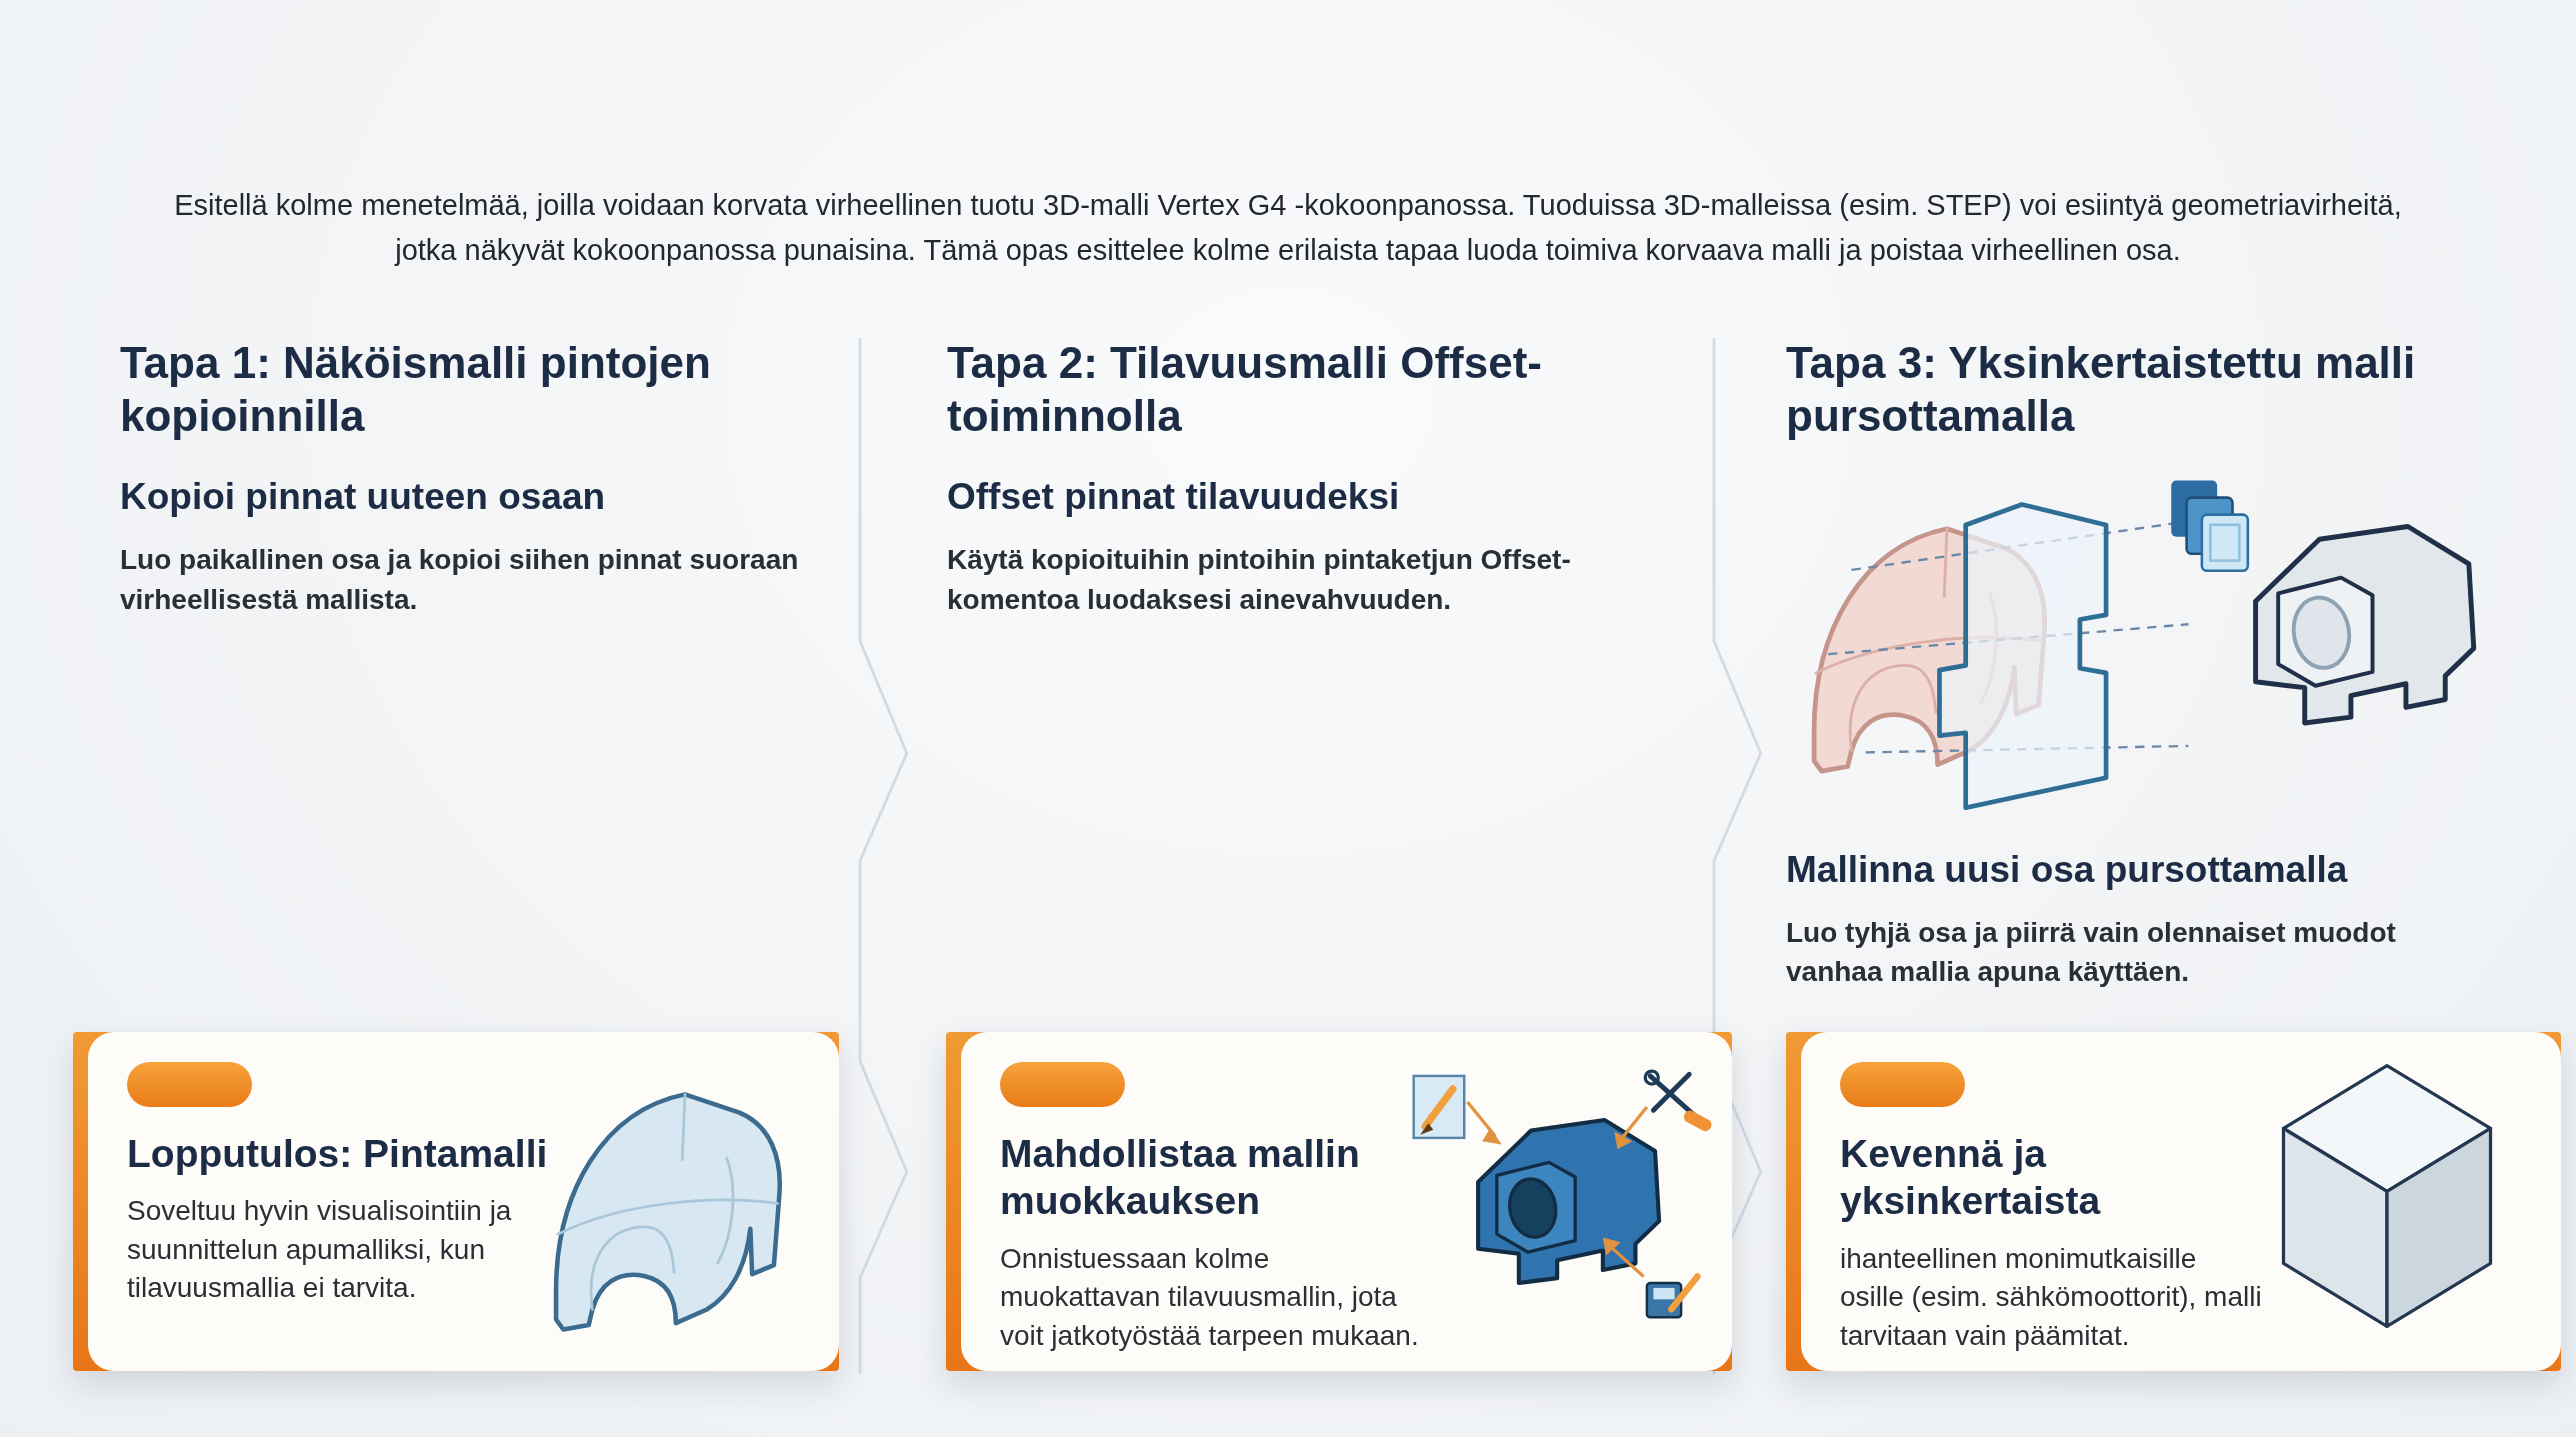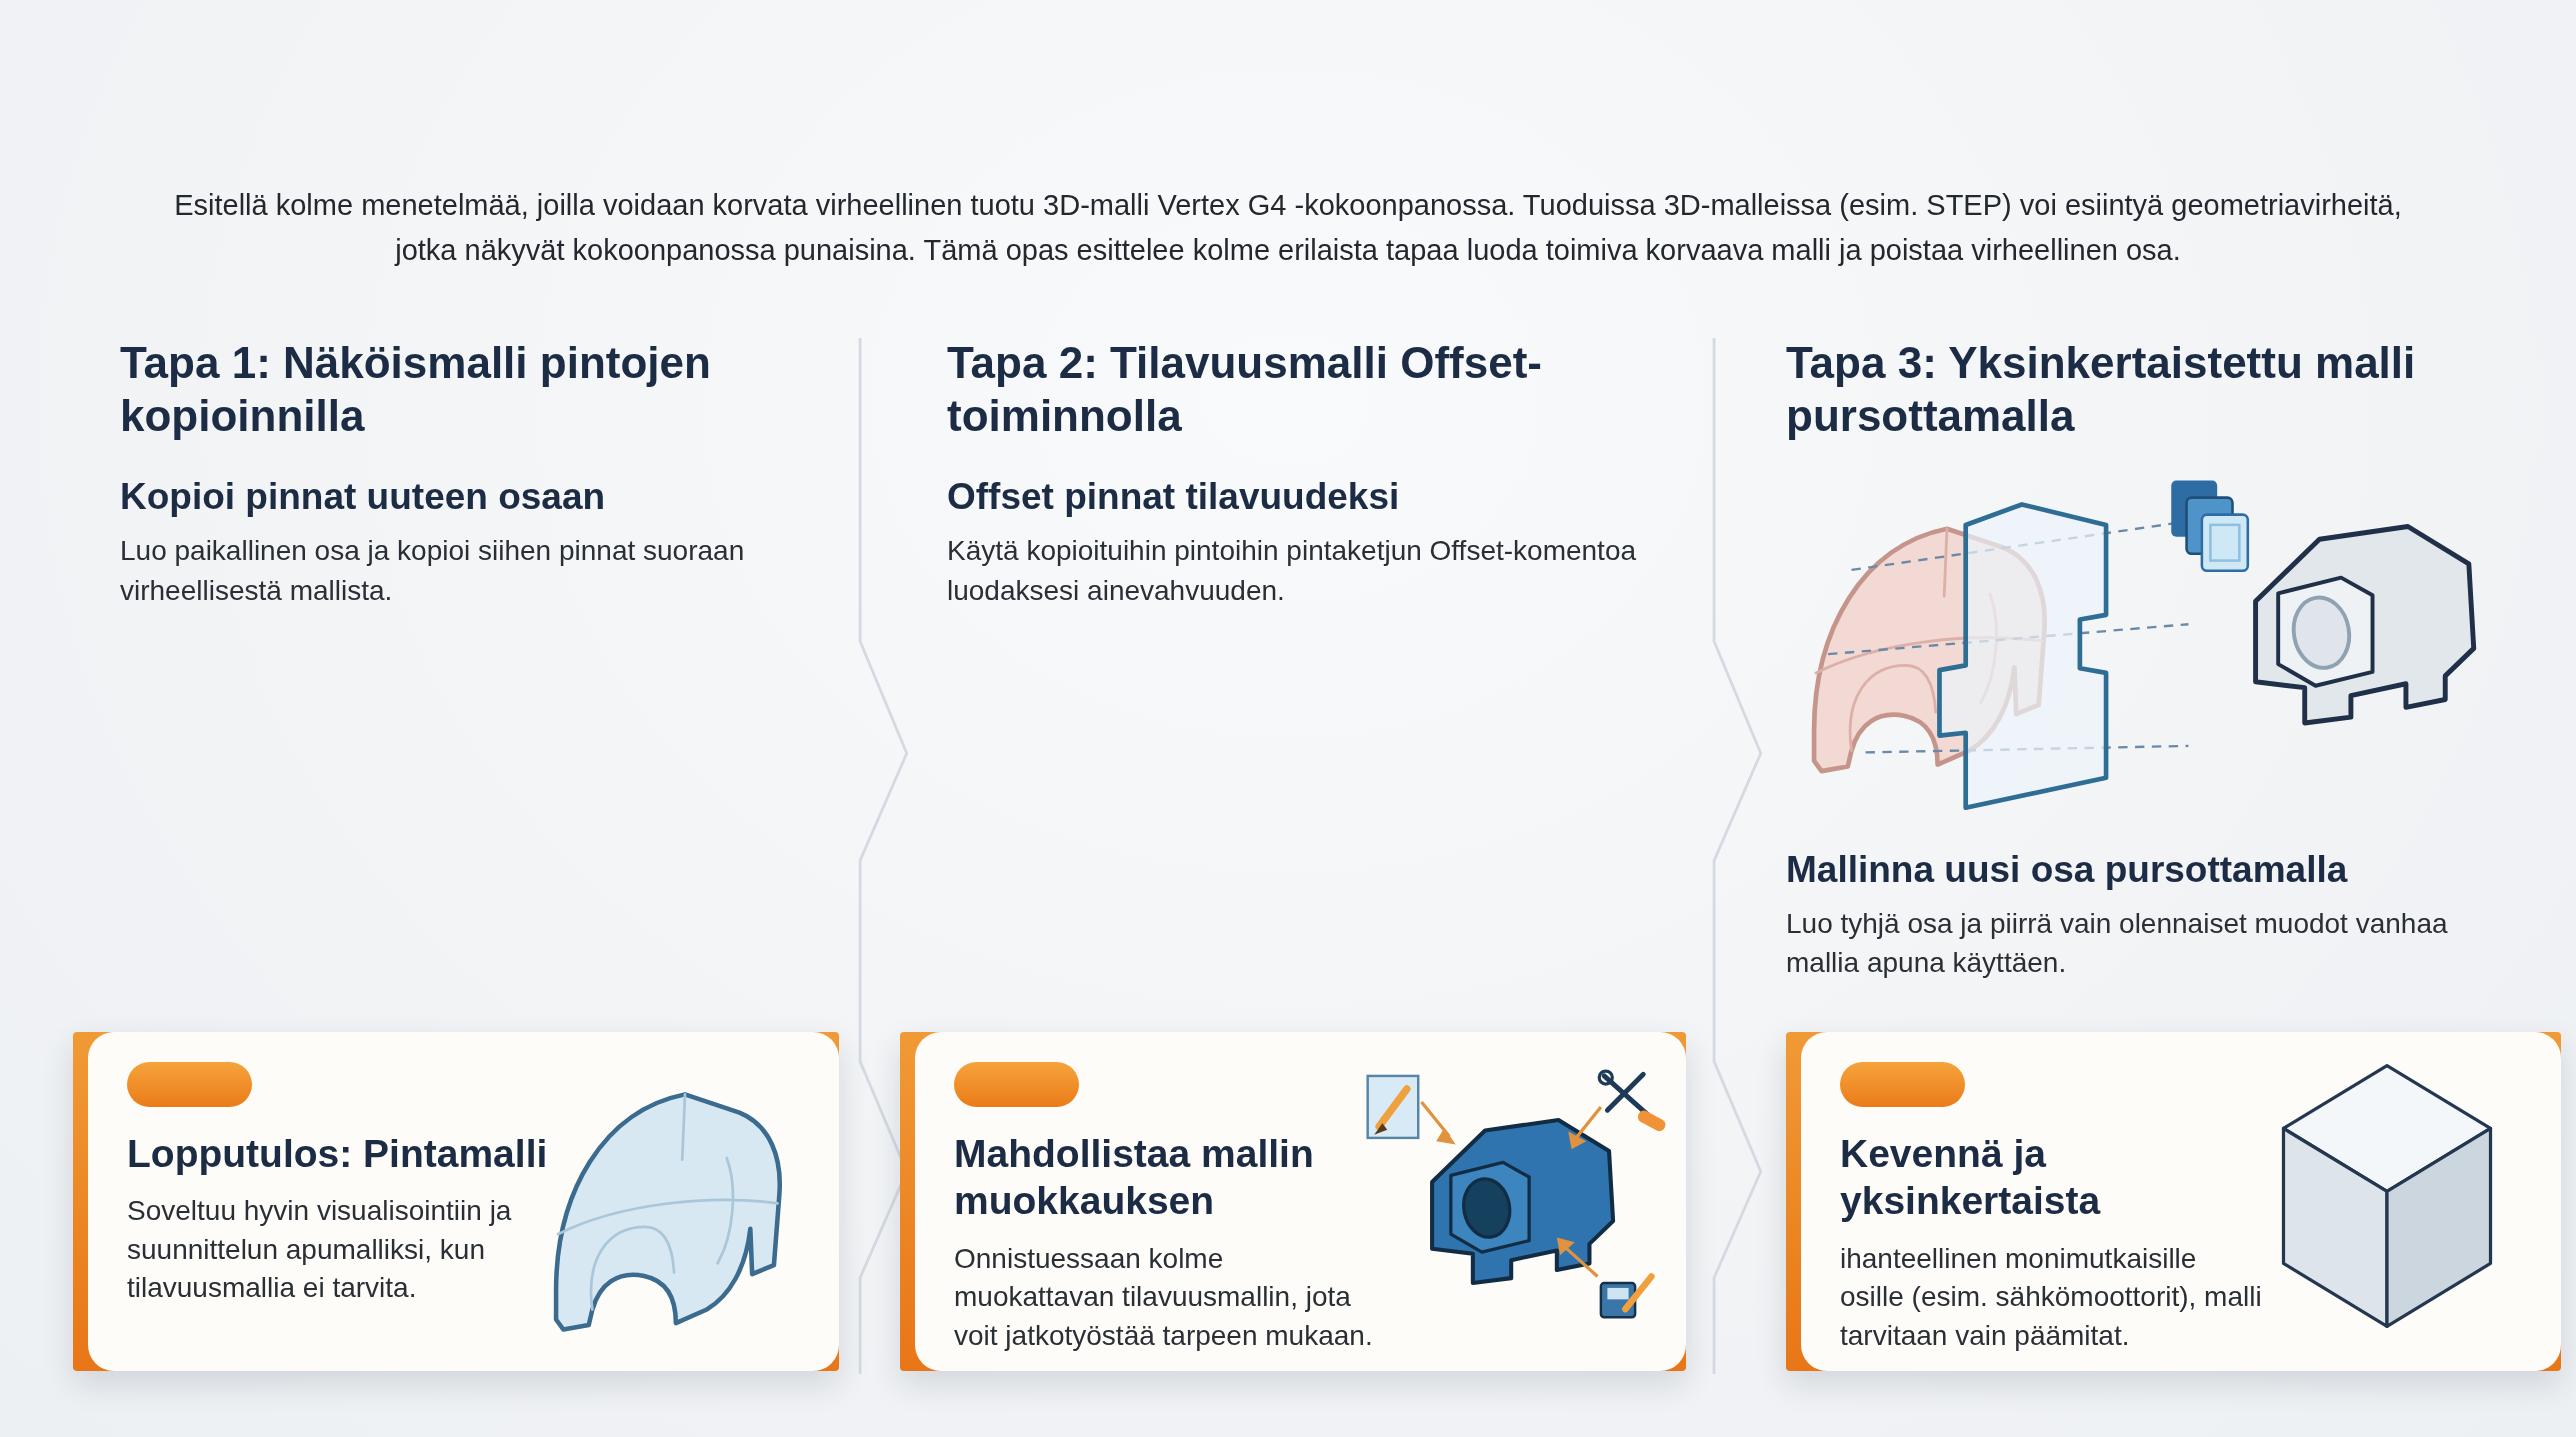--- a/index.html
+++ b/index.html
@@ -15,28 +15,28 @@
   .intro{
     position:absolute;top:183px;left:50%;transform:translateX(-50%);
     width:2247px;text-align:center;font-size:29px;line-height:1.55;color:#23272e;
   }
   .col{position:absolute;top:337px;width:730px;}
   .col1{left:120px}.col2{left:947px}.col3{left:1786px}
   .mh{font-size:44px;font-weight:700;line-height:1.2;color:#1d2c45;height:122px;}
   .fig{position:relative;height:365px;margin-top:7.5px;}
   .fig>svg{position:absolute;left:0;top:0;width:730px;height:365px;}
   .sh{margin-top:17px;font-size:37px;font-weight:700;color:#1d2c45;}
-  .bd{margin-top:13px;font-size:28px;line-height:1.42;color:#2a2e35;width:711px;}
+  .bd{margin-top:22px;font-size:28px;line-height:1.42;color:#2a2e35;width:711px;font-weight:bold;}
   .card{
     position:absolute;top:1032px;height:339px;border-radius:4px;
     background:linear-gradient(180deg,#f09a35,#e87618);
     box-shadow:0 13px 32px rgba(25,40,65,0.14);
   }
   .card1{left:73px;width:766px;}
-  .card2{left:900px;width:786px;}
+  .card2{left:946px;width:786px;}
   .card3{left:1752px;width:775px;margin-left:34px;}
   .card-inner{
     position:absolute;left:15px;top:0;right:0;bottom:0;background:#fdfcf9;
     border-radius:26px;padding:30px 22.5px 22.5px 39px;box-sizing:border-box;
   }
   .pill{width:125px;height:45px;border-radius:22.5px;background:linear-gradient(180deg,#f6a33c,#ea7c18);}
   .ch{margin-top:22.5px;font-size:39px;font-weight:700;line-height:1.22;color:#1d2c45;max-width:431px;}
   .cb{margin-top:15px;font-size:28px;line-height:1.38;color:#2a2e35;max-width:423px;}
   .card-art{position:absolute;right:15px;top:17px;bottom:17px;width:318px;}
   .card-art svg{width:100%;height:100%;}

